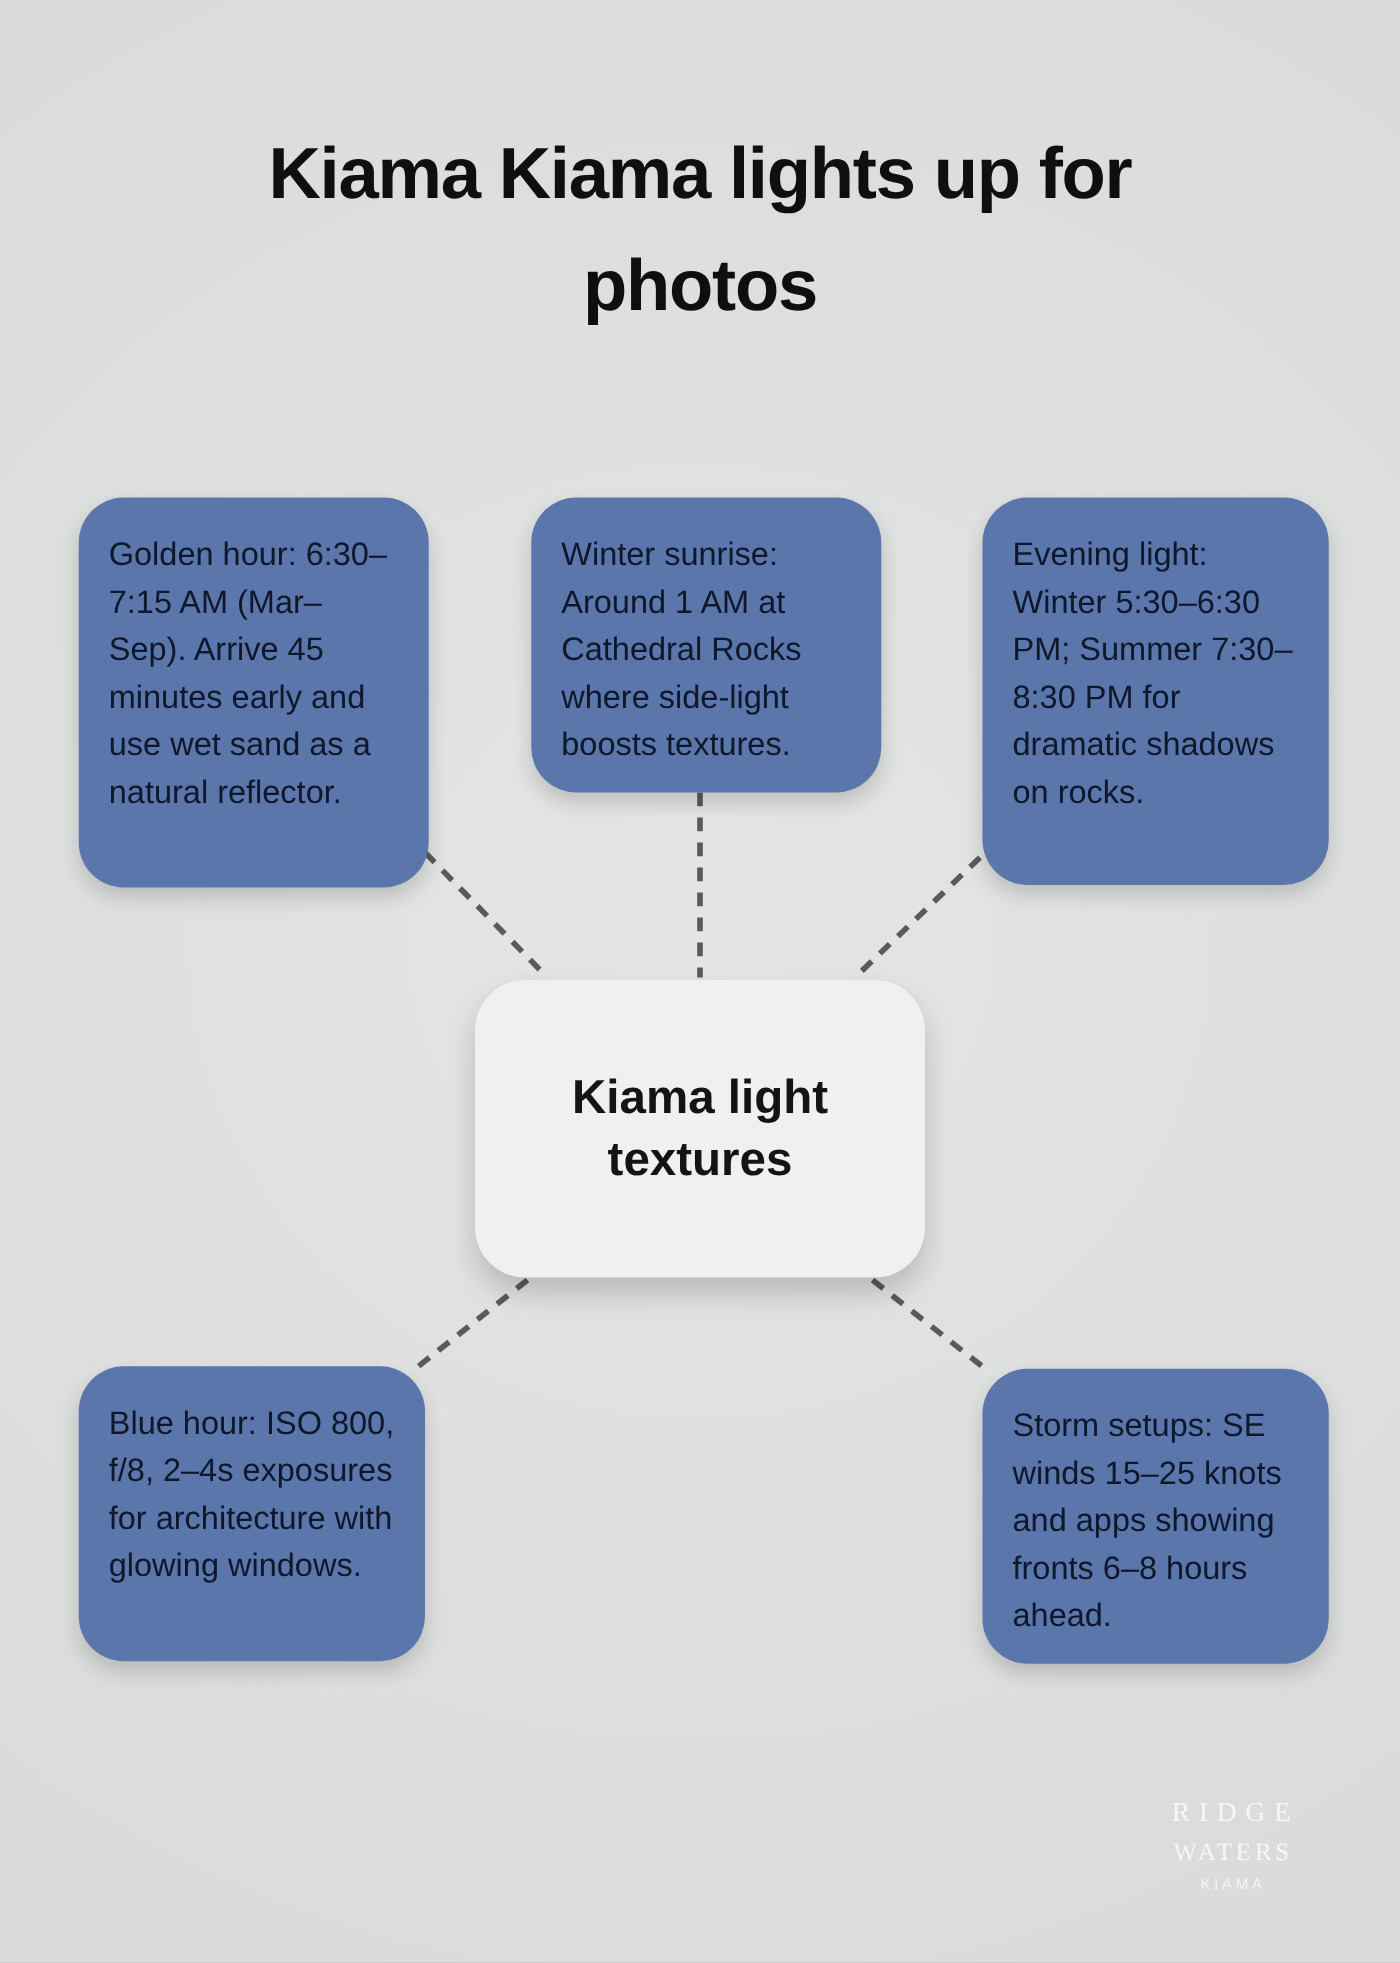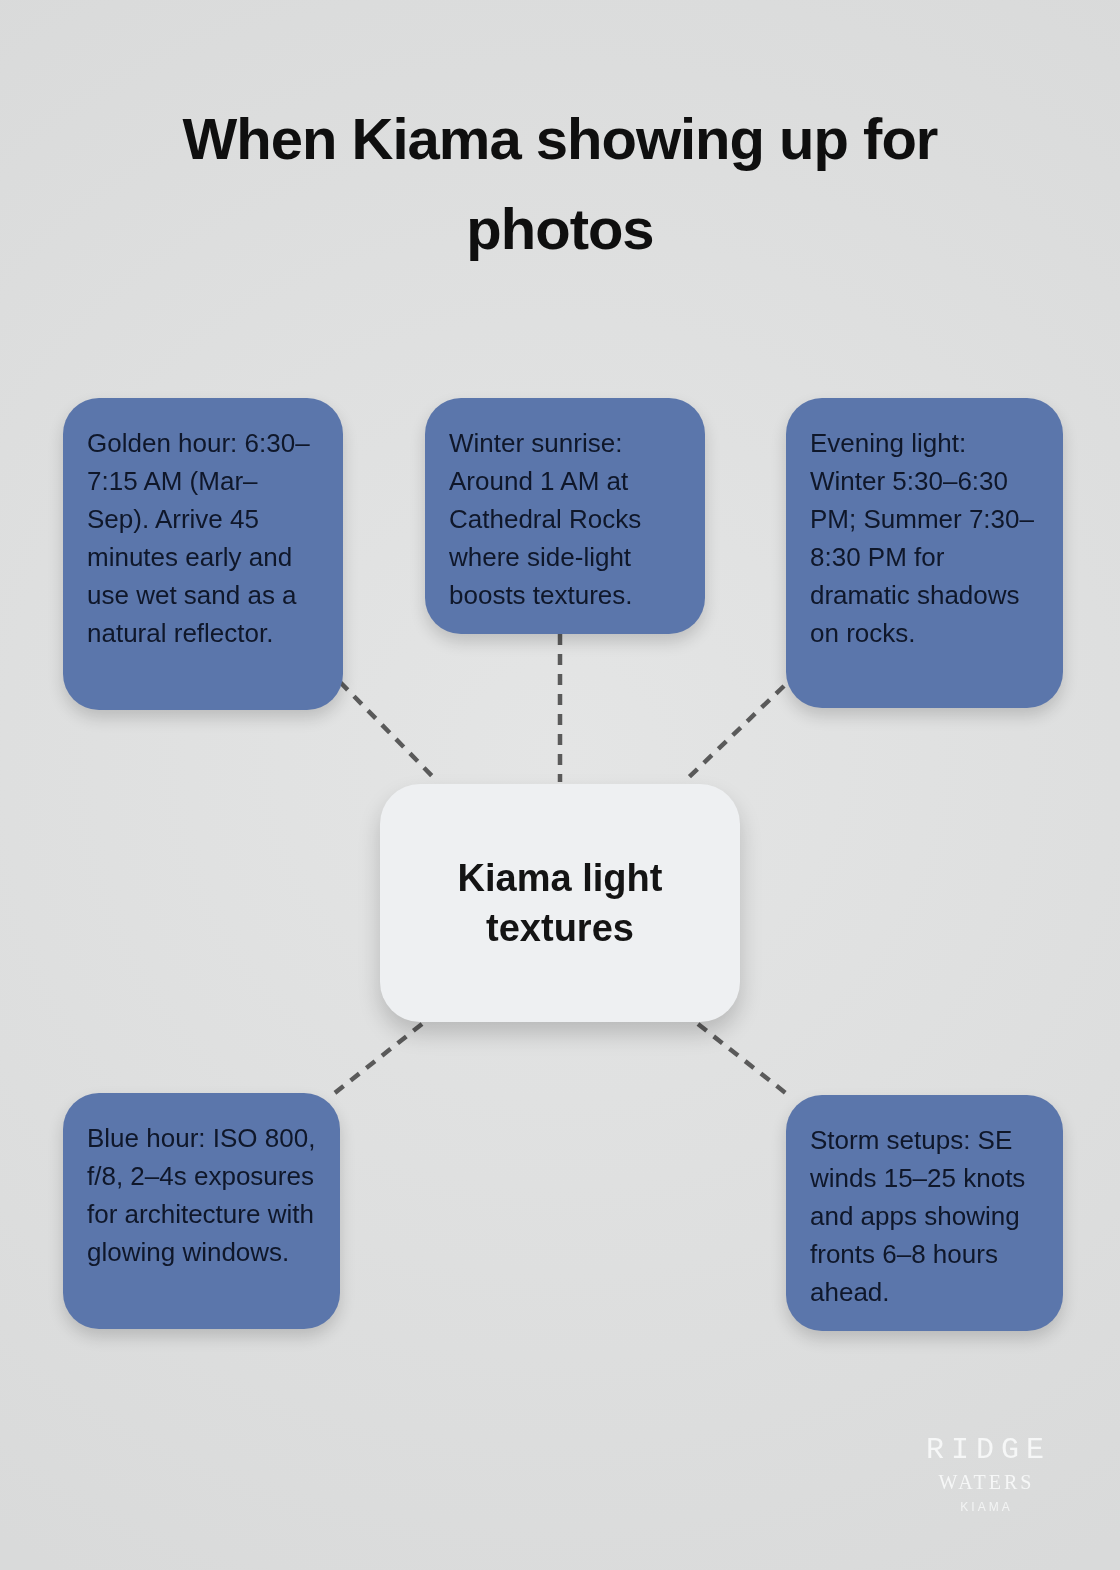--- a/index.html
+++ b/index.html
@@ -81,25 +81,24 @@
   .logo {
     position: absolute;
     right: 50px;
     bottom: 56px;
     width: 170px;
     text-align: center;
     color: #f6f7f7;
     font-family: "Liberation Serif", serif;
   }
   .logo .primary {
-    font-size: 30px;
+    font-size: 22px;
     line-height: 32px;
     letter-spacing: 7px;
     margin-right: -7px;
-    font-family: Liberation Mono, monospace;
   }
   .logo .secondary {
     font-size: 20px;
     line-height: 32px;
     letter-spacing: 3px;
     margin-right: -3px;
   }
   .logo .tagline {
     font-family: "Liberation Sans", sans-serif;
     font-size: 12px;
@@ -107,21 +106,21 @@
     margin-right: -3px;
     margin-top: 2px;
     opacity: 0.9;
   }
 </style>
 </head>
 <body>
 
 <div class="canvas">
 
-  <div class="title">When Kiama showing up for photos</div>
+  <div class="title">Kiama Kiama lights up for photos</div>
 
   <svg class="connectors" viewBox="0 0 1120 1570" xmlns="http://www.w3.org/2000/svg">
     <line x1="340" y1="682" x2="436" y2="780"></line>
     <line x1="560" y1="634" x2="560" y2="782"></line>
     <line x1="784" y1="686" x2="686" y2="780"></line>
     <line x1="422" y1="1024" x2="331" y2="1096"></line>
     <line x1="698" y1="1024" x2="792" y2="1098"></line>
   </svg>
 
   <div class="node node-golden-hour">

